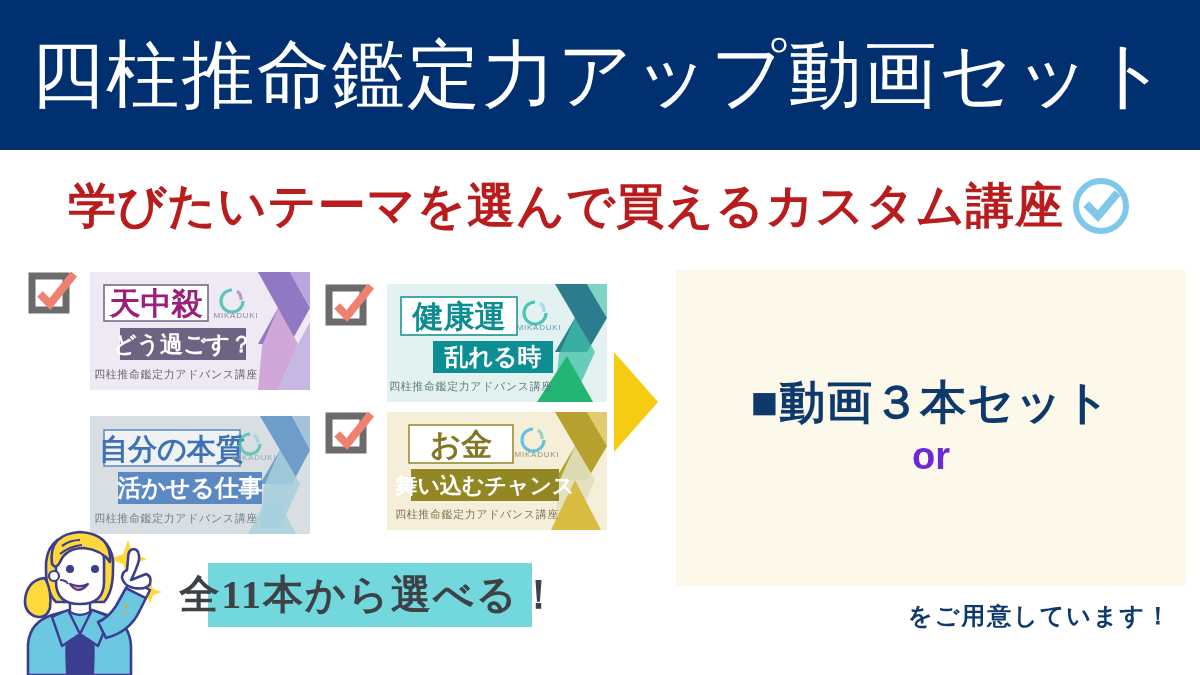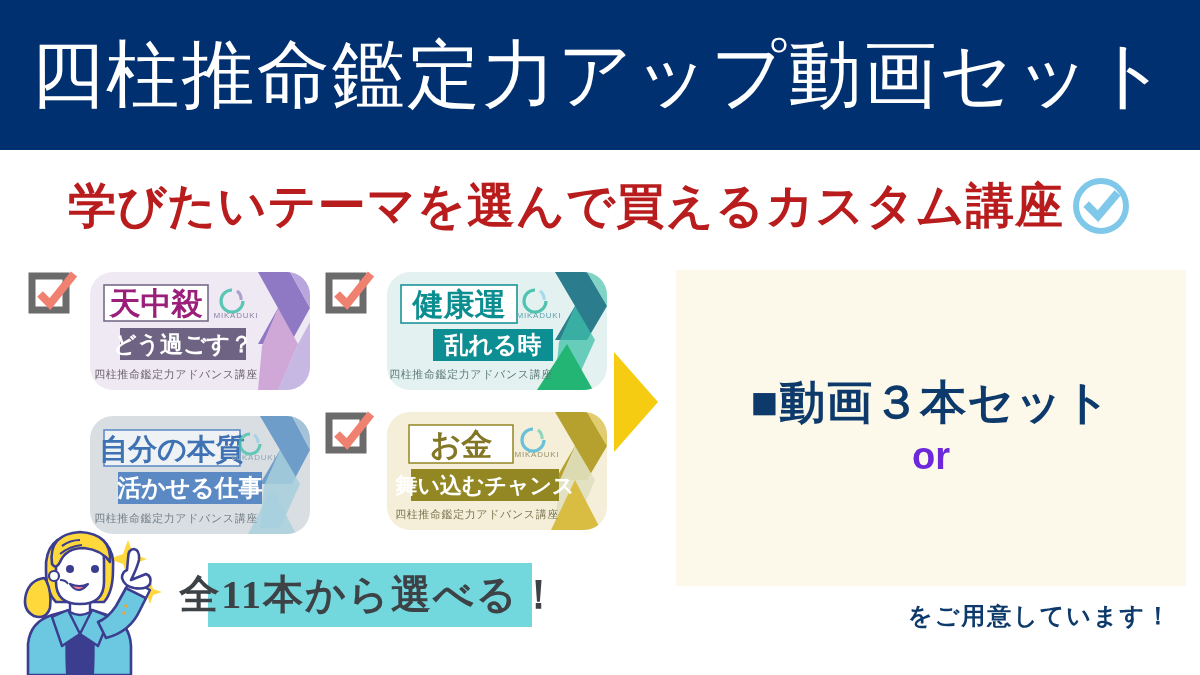--- a/index.html
+++ b/index.html
@@ -44,31 +44,30 @@
     line-height:1;
   }
   .subtitle-check{
     margin-left:6px;width:62px;height:62px;flex:0 0 auto;display:block;
   }
 
   
   .card-grid{position:absolute;left:0;top:262px;width:660px;height:275px;}
   .card-cell{position:absolute;width:300px;height:130px;}
   .cell-0{left:28px;top:0px;}
-  .cell-1{left:325px;top:0px;}
+  .cell-1{left:325px;top:12px;}
   .cell-2{left:28px;top:144px;}
   .cell-3{left:325px;top:140px;}
 
   .checkmark-box{
     position:absolute;left:0px;top:8px;width:50px;height:44px;z-index:4;
   }
   .thumb{
     position:absolute;left:62px;top:10px;width:220px;height:118px;
     overflow:hidden;
-    border-radius:23px;
   }
   .thumb svg{display:block;width:220px;height:118px;}
 
   
   .arrow-right{position:absolute;left:612px;top:350px;width:48px;height:104px;}
 
   
   .right-panel{
     position:absolute;left:676px;top:270px;width:510px;height:316px;
     background:#fdf9ea;

